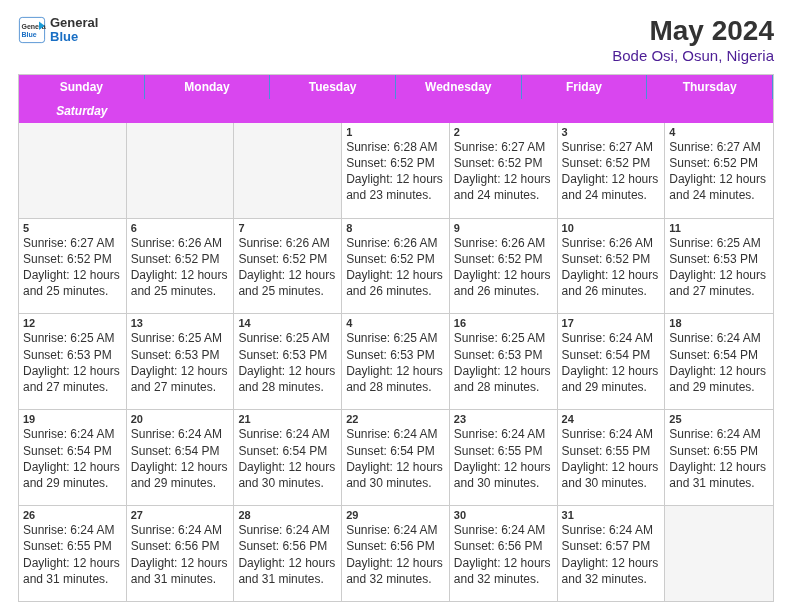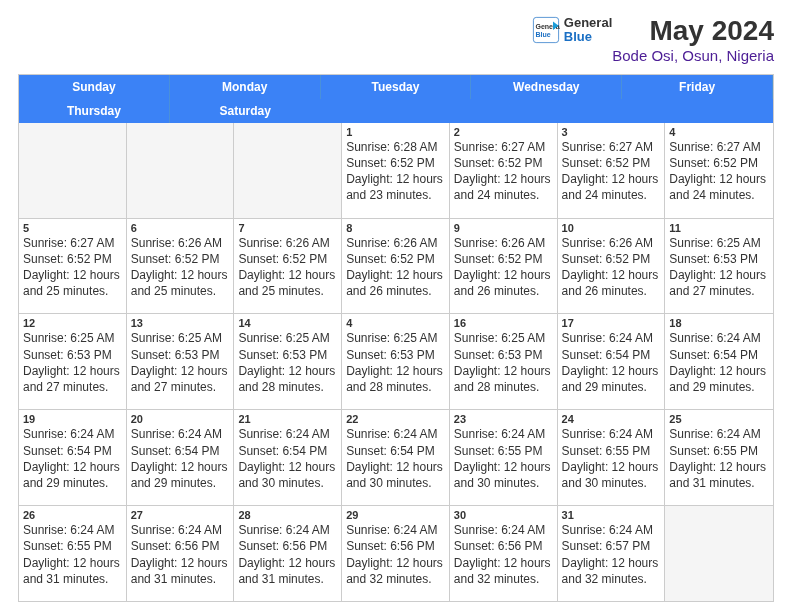--- a/index.html
+++ b/index.html
@@ -12,21 +12,21 @@
     }
     .page {
       width: 792px;
       height: 612px;
       padding: 16px 18px 10px 18px;
       display: flex;
       flex-direction: column;
     }
     .header {
       display: flex;
-      justify-content: flex-end;
+      justify-content: space-between;
       align-items: flex-start;
       margin-bottom: 10px;
     }
     .logo {
       display: flex;
       align-items: center;
       gap: 4px;
     }
     .logo-icon {
       width: 28px;
@@ -46,32 +46,32 @@
       color: #4c1d95;
     }
     .calendar {
       flex: 1;
       display: flex;
       flex-direction: column;
       border: 1px solid #ccc;
     }
     .cal-header-row {
       display: grid;
-      grid-template-columns: repeat(5, 1fr);
-      background: #3b82f6;
+      grid-template-columns: repeat(6, 1fr);
+      background: #d946ef;
     }
     .cal-header-cell {
       color: #fff;
       font-size: 12px;
       font-weight: bold;
       text-align: center;
       padding: 5px 2px;
       border-right: 1px solid #4a90d9;
     }
-    .cal-header-cell:last-child { border-right: none; }
+    .cal-header-cell:last-child { border-right: none; font-style: italic; }
     .cal-body {
       display: flex;
       flex-direction: column;
       flex: 1;
     }
     .cal-row {
       display: grid;
       grid-template-columns: repeat(7, 1fr);
       flex: 1;
       border-bottom: 1px solid #ccc;

